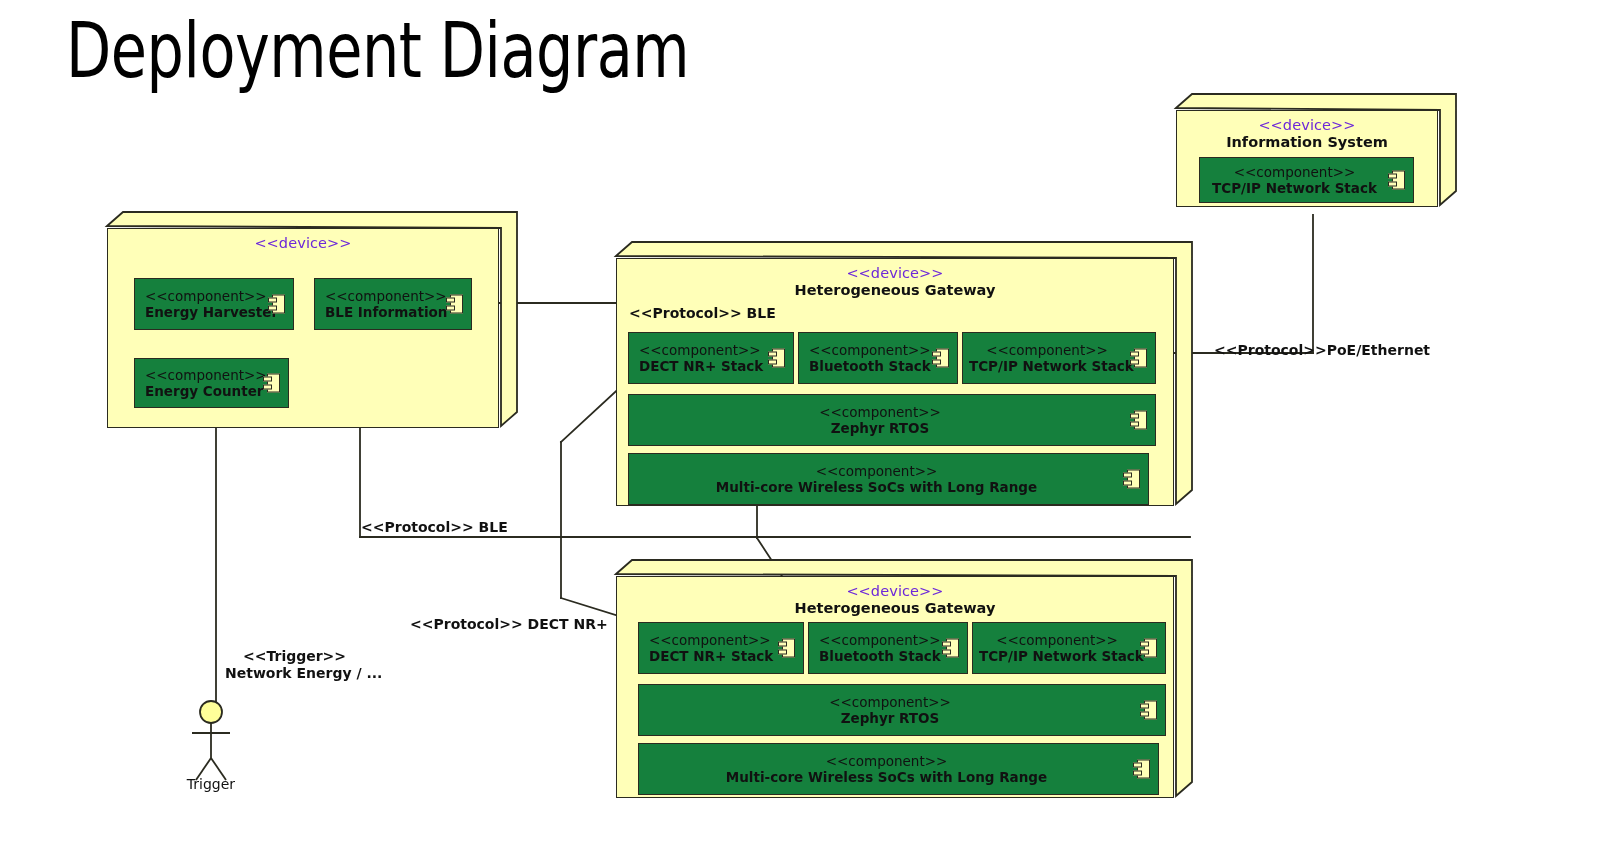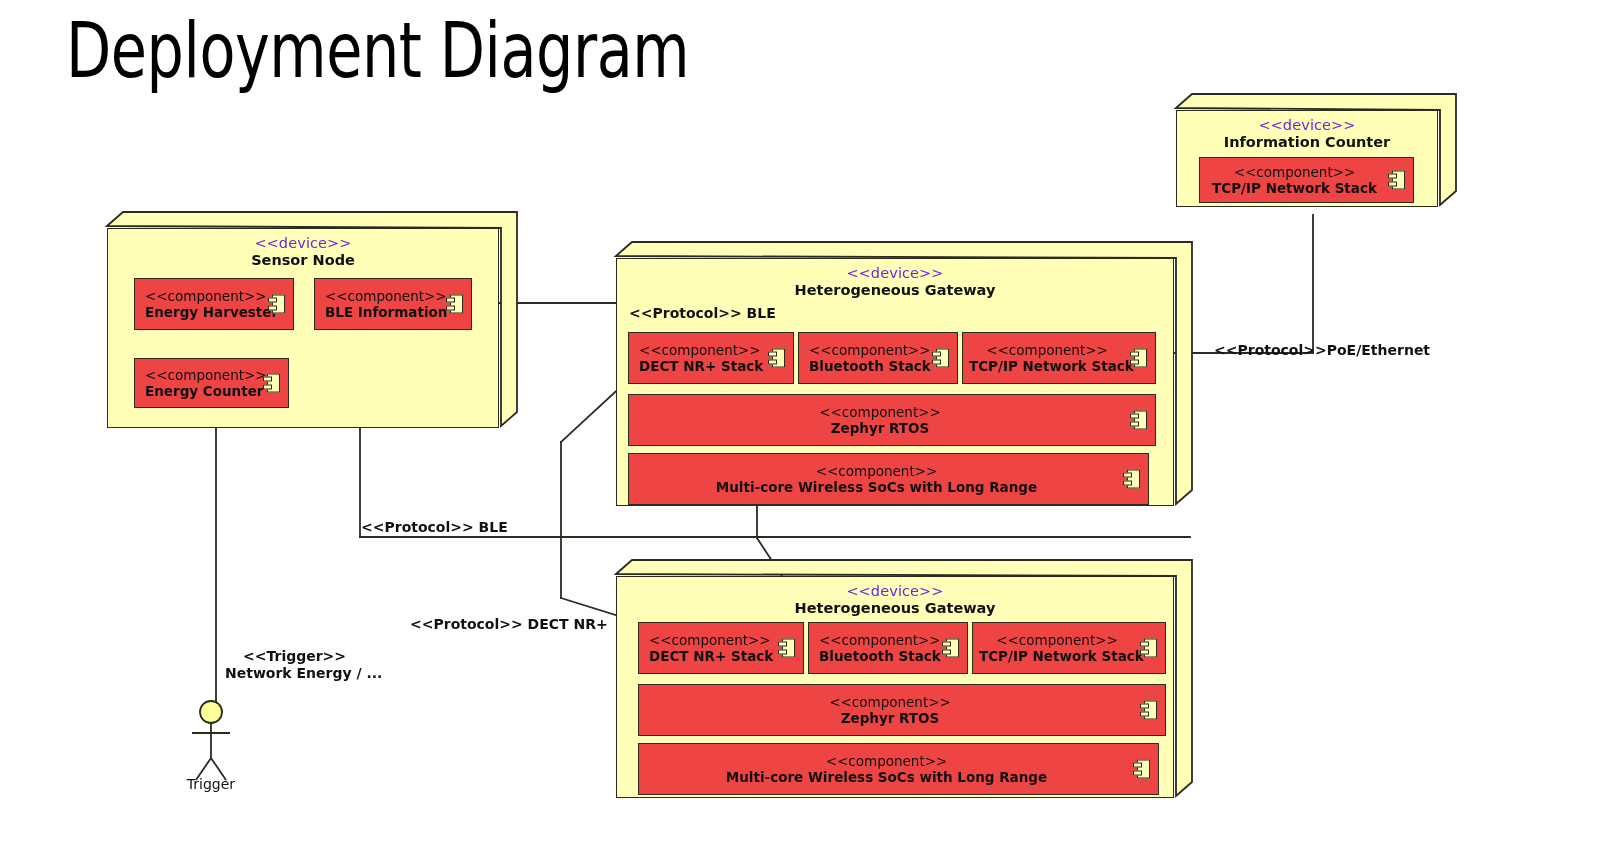--- a/index.html
+++ b/index.html
@@ -68,21 +68,21 @@
   .nodename {
     font-size: 14.5px;
     font-weight: 700;
     color: #111;
     display: block;
   }
 
   
   .comp {
     position: absolute;
-    background: #ef4444;
+    background: #15803d;
     border: 1.6px solid #2b2b20;
     box-sizing: border-box;
   }
   .comp .comp-label {
     position: absolute;
     left: 6px;
     right: 30px;
     top: 50%;
     transform: translateY(-50%);
     text-align: center;
@@ -196,21 +196,20 @@
 
 <div class="page-title">Deployment Diagram</div>
 
 <div class="node" style="left:107px; top:228px; width:392px; height:200px;">
   <svg style="position:absolute; left:-2px; top:-16px; width:420px; height:232px; overflow:visible;">
     <polygon points="2,14 18,0 412,0 412,200 396,214 396,16" fill="#ffffb8" stroke="#2b2b20" stroke-width="1.8"></polygon>
   </svg>
   <div class="body"></div>
   <div class="node-head">
     <span class="stereo">&lt;&lt;device&gt;&gt;</span>
-    <span class="nodename">Sensor Node</span>
   </div>
 
   <div class="comp" style="left:27px; top:50px; width:160px; height:52px;">
     <div class="comp-label lefty">
       <span class="cs">&lt;&lt;component&gt;&gt;</span>
       <span class="cn">Energy Harvester</span>
     </div>
     <span class="cicon">
       <span class="cbody"></span>
         <span class="ctab t1"></span>
@@ -243,21 +242,21 @@
   </div>
 </div>
 
 <div class="node" style="left:1176px; top:110px; width:262px; height:97px;">
   <svg style="position:absolute; left:-2px; top:-16px; width:290px; height:130px; overflow:visible;">
     <polygon points="2,14 18,0 282,0 282,97 266,111 266,16" fill="#ffffb8" stroke="#2b2b20" stroke-width="1.8"></polygon>
   </svg>
   <div class="body"></div>
   <div class="node-head">
     <span class="stereo">&lt;&lt;device&gt;&gt;</span>
-    <span class="nodename">Information Counter</span>
+    <span class="nodename">Information System</span>
   </div>
   <div class="comp" style="left:23px; top:47px; width:215px; height:46px;">
     <div class="comp-label">
       <span class="cs">&lt;&lt;component&gt;&gt;</span>
       <span class="cn">TCP/IP Network Stack</span>
     </div>
     <span class="cicon">
       <span class="cbody"></span>
         <span class="ctab t1"></span>
         <span class="ctab t2"></span>

